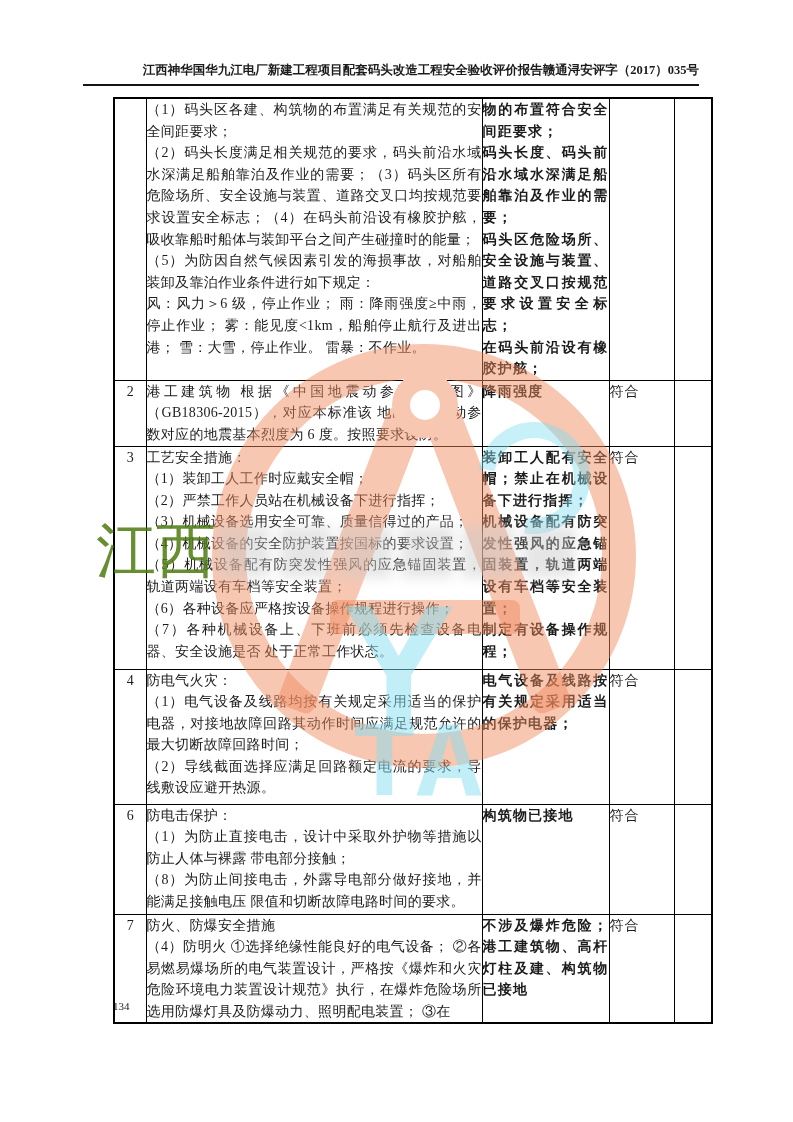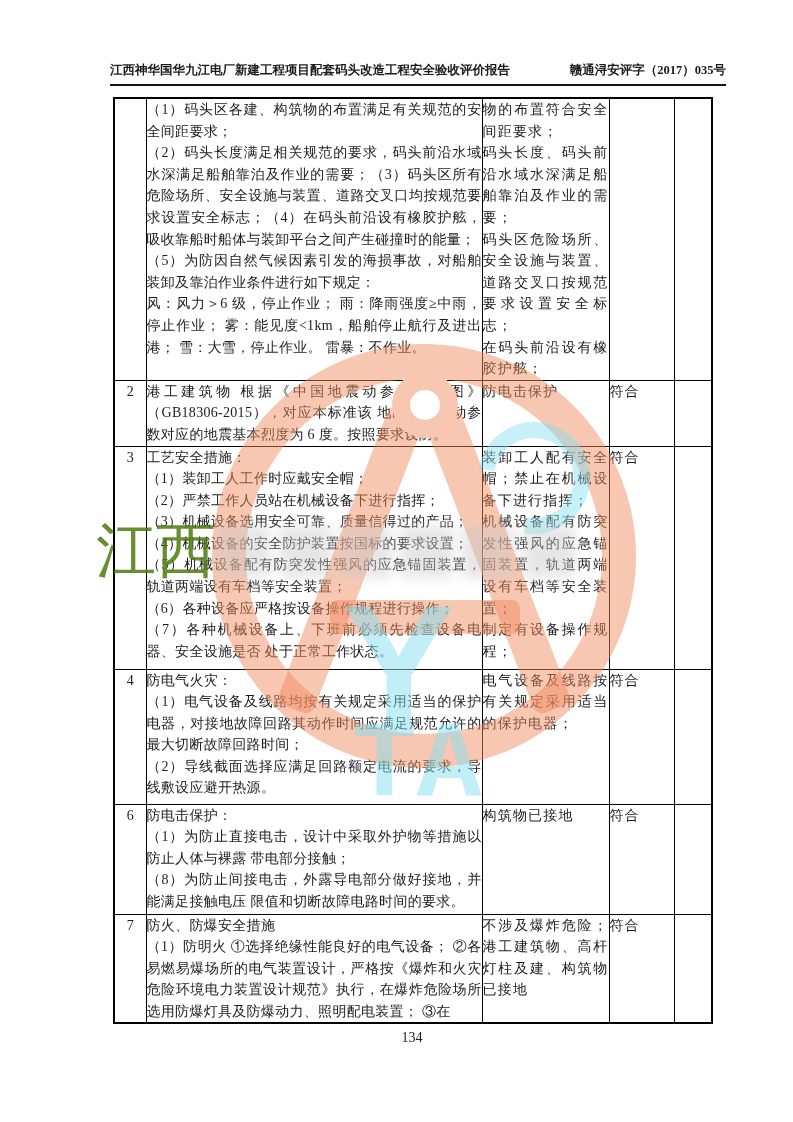--- a/index.html
+++ b/index.html
@@ -3,39 +3,39 @@
 <meta charset="utf-8">
 <style>
   html,body{margin:0;padding:0;background:#9a9a9a;}
   .page{
     position:relative;width:793px;height:1122px;margin:0 auto;background:#ffffff;
     overflow:hidden;color:#1c1c1c;
     font-family:"Liberation Serif","DejaVu Serif",serif;
   }
   
   .doc-header{
-    position:absolute;left:110px;top:62px;width:616px;
-    display:flex;justify-content:space-between;align-items:flex-end;
+    position:absolute;left:83px;top:62px;width:616px;
+    display:flex;justify-content:flex-end;align-items:flex-end;
     border-bottom:2px solid #141414;padding-bottom:5px;
     font-weight:bold;font-size:12.5px;white-space:nowrap;
   }
   
   .tbl-wrap{position:absolute;left:113px;top:97px;z-index:1;}
   table.check{border-collapse:collapse;table-layout:fixed;width:598px;border:2px solid #000;}
   table.check td{
     border:1px solid #000;vertical-align:top;overflow:hidden;
     font-size:14px;line-height:21.6px;padding:0;
   }
   td.no{text-align:center;vertical-align:middle;}
   td.measure{padding:2px 4px 0 5px;text-align:justify;letter-spacing:.3px;white-space:pre-wrap;}
-  td.actual{padding:2px 5px;vertical-align:middle;text-align:justify;letter-spacing:1.2px;white-space:pre-wrap;}
+  td.actual{padding:2px 5px;vertical-align:middle;text-align:justify;letter-spacing:1.2px;white-space:pre-wrap;font-weight:bold;}
   td.conclusion{vertical-align:middle;padding-left:8px;letter-spacing:1px;}
   
   .page-footer{
-    position:absolute;left:113px;top:1030px;width:598px;text-align:center;font-size:14px;
+    position:absolute;left:113px;top:1000px;width:598px;text-align:left;font-size:11px;
   }
   
   .wm{position:absolute;pointer-events:none;}
   .wm-layer{position:absolute;left:0;top:0;width:793px;height:1122px;pointer-events:none;z-index:3;}
   .stamp-ring{
     left:212px;top:344px;width:424px;height:424px;border-radius:50%;
     border:34px solid rgba(240,138,94,0.48);box-sizing:border-box;
   }
   .stamp-leg{
     width:38px;height:320px;background:rgba(240,138,94,0.48);border-radius:10px;
@@ -100,21 +100,21 @@
             <td class="actual">物的布置符合安全间距要求；
 码头长度、码头前沿水域水深满足船舶靠泊及作业的需要；
 码头区危险场所、安全设施与装置、道路交叉口按规范要求设置安全标志；
 在码头前沿设有橡胶护舷；</td>
             <td class="conclusion"></td>
             <td class="blank"></td>
           </tr>
           <tr style="height: 63px;">
             <td class="no">2</td>
             <td class="measure">港工建筑物 根据《中国地震动参数区划图》（GB18306-2015），对应本标准该 地区的地震动参数对应的地震基本烈度为 6 度。按照要求设防。</td>
-            <td class="actual">防电击保护</td>
+            <td class="actual">降雨强度</td>
             <td class="conclusion">符合</td>
             <td class="blank"></td>
           </tr>
           <tr style="height: 223px;">
             <td class="no">3</td>
             <td class="measure">工艺安全措施：
 （1）装卸工人工作时应戴安全帽；
 （2）严禁工作人员站在机械设备下进行指挥；
 （3）机械设备选用安全可靠、质量信得过的产品；
 （4）机械设备的安全防护装置按国标的要求设置；
@@ -141,21 +141,21 @@
             <td class="measure">防电击保护：
 （1）为防止直接电击，设计中采取外护物等措施以防止人体与裸露 带电部分接触；
 （8）为防止间接电击，外露导电部分做好接地，并能满足接触电压 限值和切断故障电路时间的要求。</td>
             <td class="actual">构筑物已接地</td>
             <td class="conclusion">符合</td>
             <td class="blank"></td>
           </tr>
           <tr style="height: 102px;">
             <td class="no">7</td>
             <td class="measure">防火、防爆安全措施
-（1）防明火 ①选择绝缘性能良好的电气设备； ②各易燃易爆场所的电气装置设计，严格按《爆炸和火灾危险环境电力装置设计规范》执行，在爆炸危险场所选用防爆灯具及防爆动力、照明配电装置； ③在</td>
+（4）防明火 ①选择绝缘性能良好的电气设备； ②各易燃易爆场所的电气装置设计，严格按《爆炸和火灾危险环境电力装置设计规范》执行，在爆炸危险场所选用防爆灯具及防爆动力、照明配电装置； ③在</td>
             <td class="actual">不涉及爆炸危险；港工建筑物、高杆灯柱及建、构筑物已接地</td>
             <td class="conclusion">符合</td>
             <td class="blank"></td>
           </tr>
         </tbody>
     </table>
   </div>
 
   <div class="wm-layer">
     <div class="wm stamp-ring"></div>

